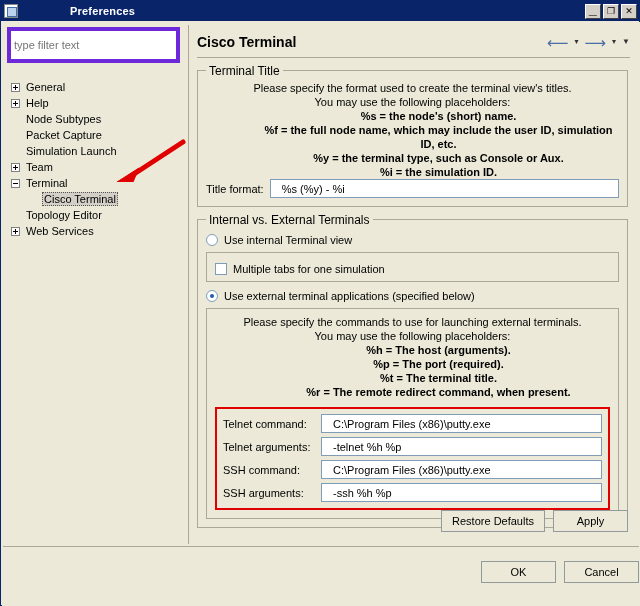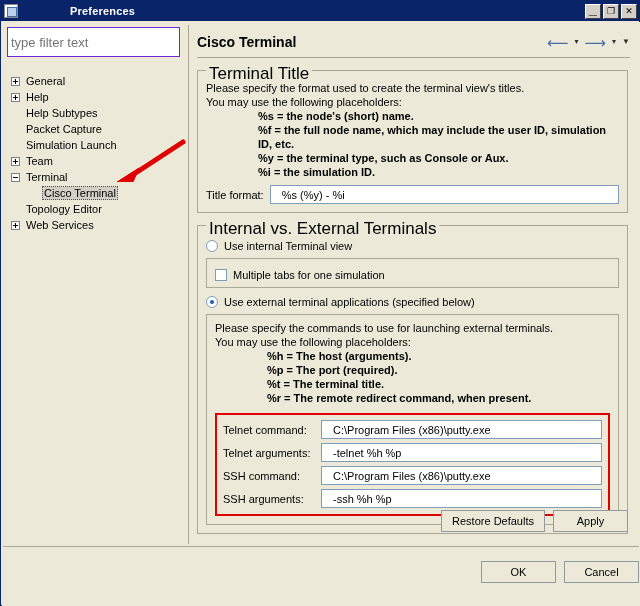--- a/index.html
+++ b/index.html
@@ -93,24 +93,24 @@
   
   .left-pane {
     position: absolute;
     left: 5px; top: 5px;
     width: 175px;
     bottom: 62px;
   }
   .filter-input {
     width: 173px;
     height: 19px;
-    border: 1px solid #6d28d9;
+    border: 4px solid #6d28d9;
     background: #fff;
     font-family: "Liberation Sans", sans-serif;
-    font-size: 13px;
+    font-size: 11px;
     color: #808080;
     padding: 14px 3px;
     box-sizing: border-box;
   }
   .tree {
     margin-top: 16px;
     background: #ece9d8;
     font-size: 11px;
     user-select: none;
   }
@@ -215,29 +215,29 @@
     margin: 12px 8px 0 8px;
     border: 1px solid #aca899;
     padding: 10px 8px 8px 8px;
   }
   .groupbox > .gb-title {
     position: absolute;
     top: -7px;
     left: 8px;
     background: #ece9d8;
     padding: 0 3px;
-    font-size: 17px;
-  }
-  .desc-line { line-height: 14px; }
+    font-size: 12px;
+  }
+  .desc-line { line-height: 14px; text-align: center; }
   .indent-ph { padding-left: 52px; font-weight: bold; }
 
   .field-row {
     display: flex;
     align-items: center;
-    margin-top: 6px;
+    margin-top: 0;
   }
   .field-label { margin-right: 6px; white-space: nowrap; }
   .text-input {
     border: 1px solid #7f9db9;
     background: #fff;
     height: 19px;
     font-family: "Liberation Sans", sans-serif;
     font-size: 11px;
     padding: 1px 11px;
     box-sizing: border-box;
@@ -384,21 +384,21 @@
           <span class="tree-label">General</span>
         </div>
 
         <div class="tree-row indent-1">
           <span class="expander plus"></span>
           <span class="tree-label">Help</span>
         </div>
 
         <div class="tree-row indent-1">
           <span class="expander none"></span>
-          <span class="tree-label">Help Subtypes</span>
+          <span class="tree-label">Node Subtypes</span>
         </div>
 
         <div class="tree-row indent-1">
           <span class="expander none"></span>
           <span class="tree-label">Packet Capture</span>
         </div>
 
         <div class="tree-row indent-1">
           <span class="expander none"></span>
           <span class="tree-label">Simulation Launch</span>

